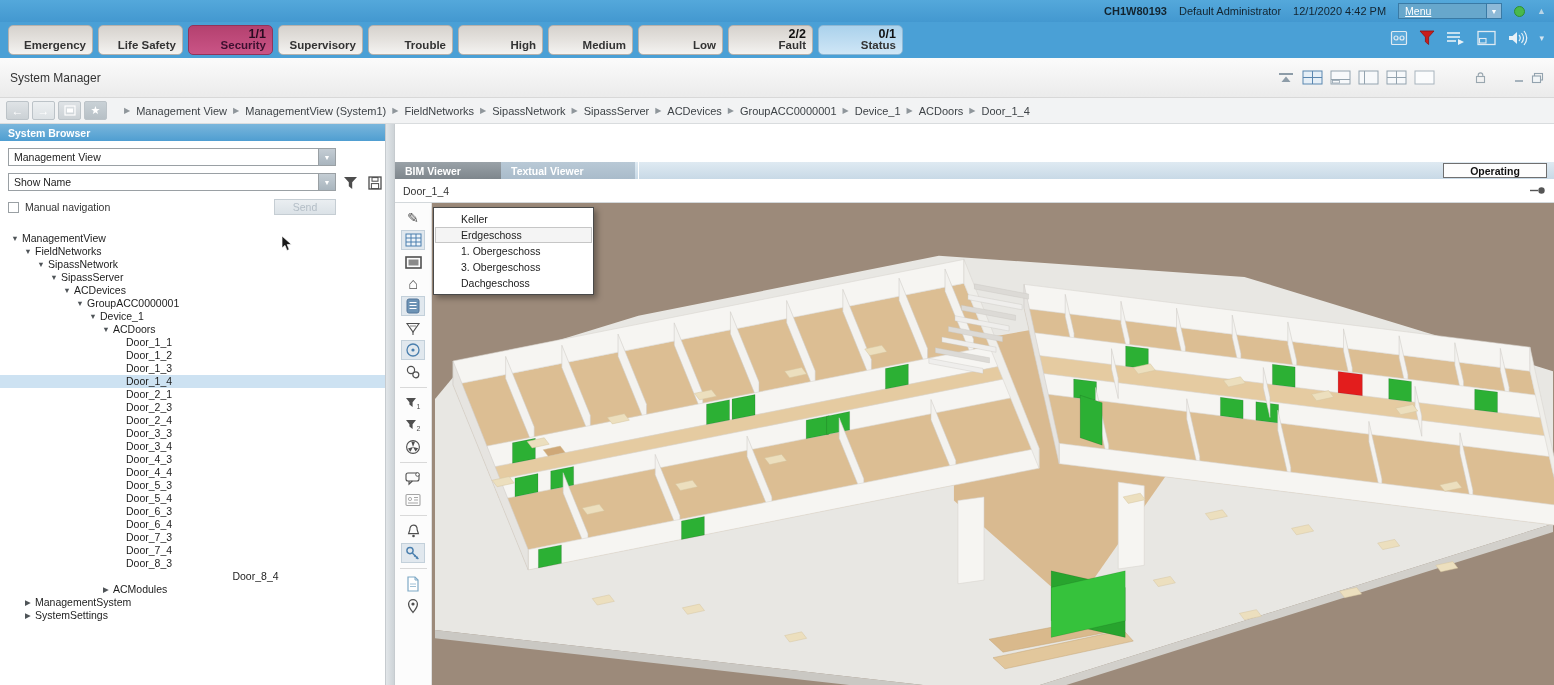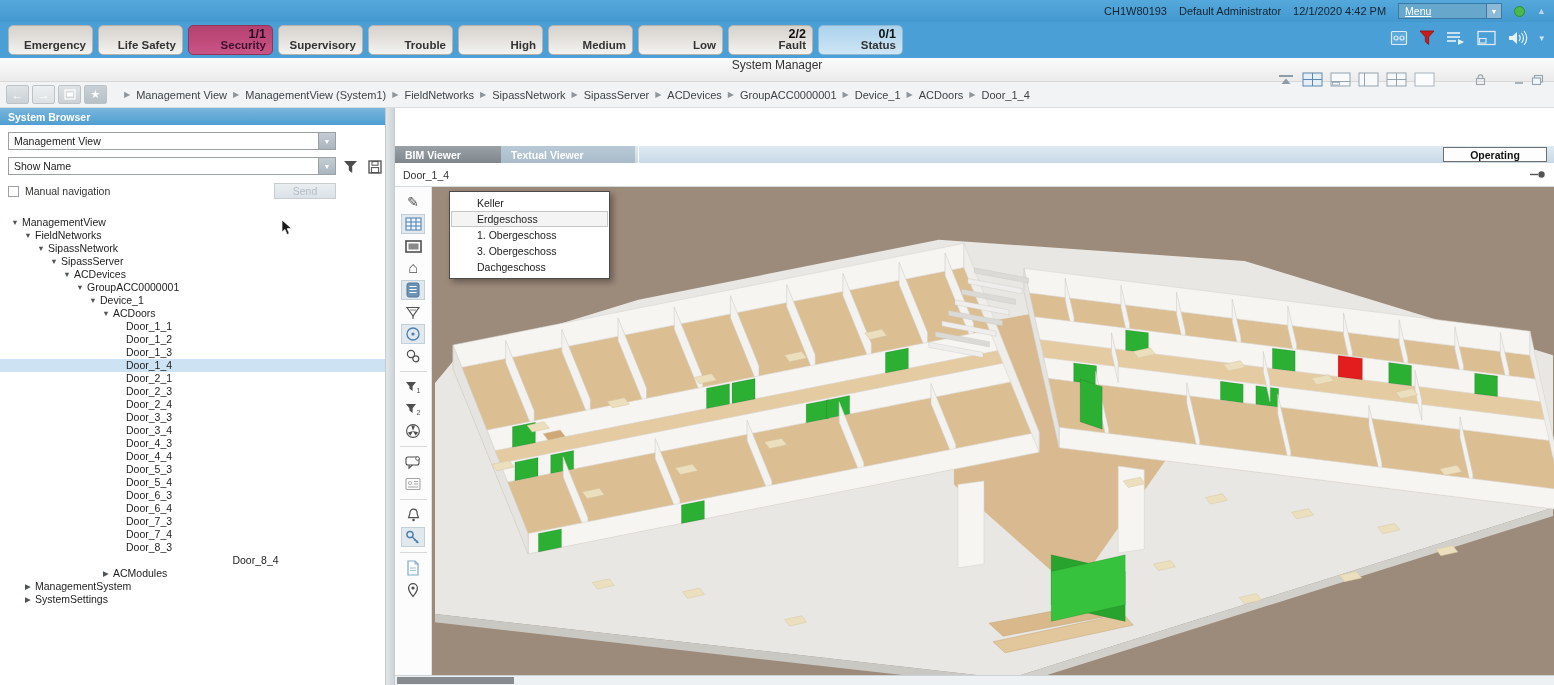--- a/index.html
+++ b/index.html
@@ -3,21 +3,21 @@
 <meta charset="utf-8">
 <style>
   html,body{margin:0;padding:0;background:#4aa0d6;}
   *{box-sizing:border-box;}
   .screen{width:1554px;height:685px;position:relative;overflow:hidden;
           font-family:"Liberation Sans","DejaVu Sans",sans-serif;background:#4aa0d6;}
 
   
   .topbar{height:22px;background:linear-gradient(#54a8db,#4398d0);display:flex;align-items:center;
           justify-content:flex-end;padding-right:8px;gap:12px;font-size:11px;color:#13242f;}
-  .topbar .host{font-weight:normal;}
+  .topbar .host{font-weight:bold;}
   .menu-select{width:104px;height:16px;background:#67a7cc;border:1px solid #3a7aa5;color:#fff;
                font-size:10.5px;display:flex;align-items:center;}
   .menu-select .txt{flex:1;padding-left:6px;text-decoration:underline;}
   .menu-select .arrow{width:15px;height:14px;background:#8db9d7;border-left:1px solid #3a7aa5;
                       display:flex;align-items:center;justify-content:center;color:#fff;font-size:7px;}
   .conn-dot{width:11px;height:11px;border-radius:50%;background:#49b84d;border:1px solid #2f8f33;}
   .collapse-caret{color:#b9d5e7;font-size:9px;}
 
   
   .btnrow{height:36px;background:#4aa0d6;display:flex;align-items:center;padding-left:8px;position:relative;}
@@ -27,22 +27,22 @@
   .sbtn .lbl{position:absolute;right:6px;bottom:3px;font-size:11.5px;font-weight:bold;color:#333;}
   .sbtn .cnt{position:absolute;right:6px;top:1px;font-size:12.5px;font-weight:bold;color:#111;}
   .sbtn.security{background:linear-gradient(180deg,#b4416f,#ca5486);border-color:#90345a;}
   .sbtn.security .lbl{color:#3d1030;}
   .sbtn.security .cnt{color:#2a0b21;}
   .sbtn.status{background:linear-gradient(180deg,#abd2ec,#cfe6f6);border-color:#8fb8d4;}
   .btnrow-icons{position:absolute;right:10px;top:6px;display:flex;gap:9px;align-items:center;}
   .btnrow-icons svg{display:block;}
 
   
-  .wintitle{height:24px;background:linear-gradient(#fbfbfb,#ebebeb);border-bottom:1px solid #d8d8d8;
-            display:flex;align-items:center;padding:0 10px;font-size:12px;color:#333;flex-direction:column;}
+  .wintitle{height:40px;background:linear-gradient(#fbfbfb,#ebebeb);border-bottom:1px solid #d8d8d8;
+            display:flex;align-items:center;padding:0 10px;font-size:12px;color:#333;}
   .win-icons{margin-left:auto;display:flex;gap:7px;align-items:center;}
   .win-icons svg{display:block;}
 
   
   .breadbar{height:26px;background:#f2f3f4;border-bottom:1px solid #d9dcde;display:flex;
             align-items:center;padding-left:6px;font-size:11px;color:#3e4347;}
   .navbtn{width:23px;height:19px;border:1px solid #bcc3c8;border-radius:2px;margin-right:3px;
           background:linear-gradient(#dfe3e6,#cbd1d5);display:flex;align-items:center;justify-content:center;
           color:#fff;font-size:12px;font-weight:bold;}
   #breadcrumb{display:flex;align-items:center;margin-left:8px;}
@@ -97,21 +97,21 @@
   .bim-toolbar{width:37px;background:#fcfcfc;border-right:1px solid #e0e0e0;display:flex;
                flex-direction:column;align-items:center;padding-top:5px;gap:2px;flex:none;}
   .ticon{width:24px;height:20px;display:flex;align-items:center;justify-content:center;
          border:1px solid transparent;font-size:14px;color:#4f4f4f;}
   .ticon.hl{background:#e1e8ee;border-color:#c3d0da;}
   .tsep{width:27px;height:1px;background:#d9d9d9;margin:3px 0;}
 
   .scene{flex:1;position:relative;background:#9c8a7a;}
   .scene svg{position:absolute;inset:0;width:100%;height:100%;}
 
-  .floor-menu{position:absolute;left:54px;top:4px;width:161px;background:#fff;border:1px solid #4a4a4a;
+  .floor-menu{position:absolute;left:38px;top:4px;width:161px;background:#fff;border:1px solid #4a4a4a;
               box-shadow:3px 3px 6px rgba(0,0,0,.35);padding:3px 1px;z-index:5;}
   .fm-item{height:16px;line-height:15px;font-size:10.5px;color:#222;padding-left:25px;border:1px solid transparent;cursor:default;}
   .fm-item.hl{background:#f4f4f4;border-color:#c6c6c6;}
 
   .hscroll{height:10px;background:#eef1f3;border-top:1px solid #cdd2d6;position:relative;}
   .hthumb{position:absolute;left:2px;top:1px;width:117px;height:7px;background:#878c91;}
 </style>
 </head>
 <body>
 

